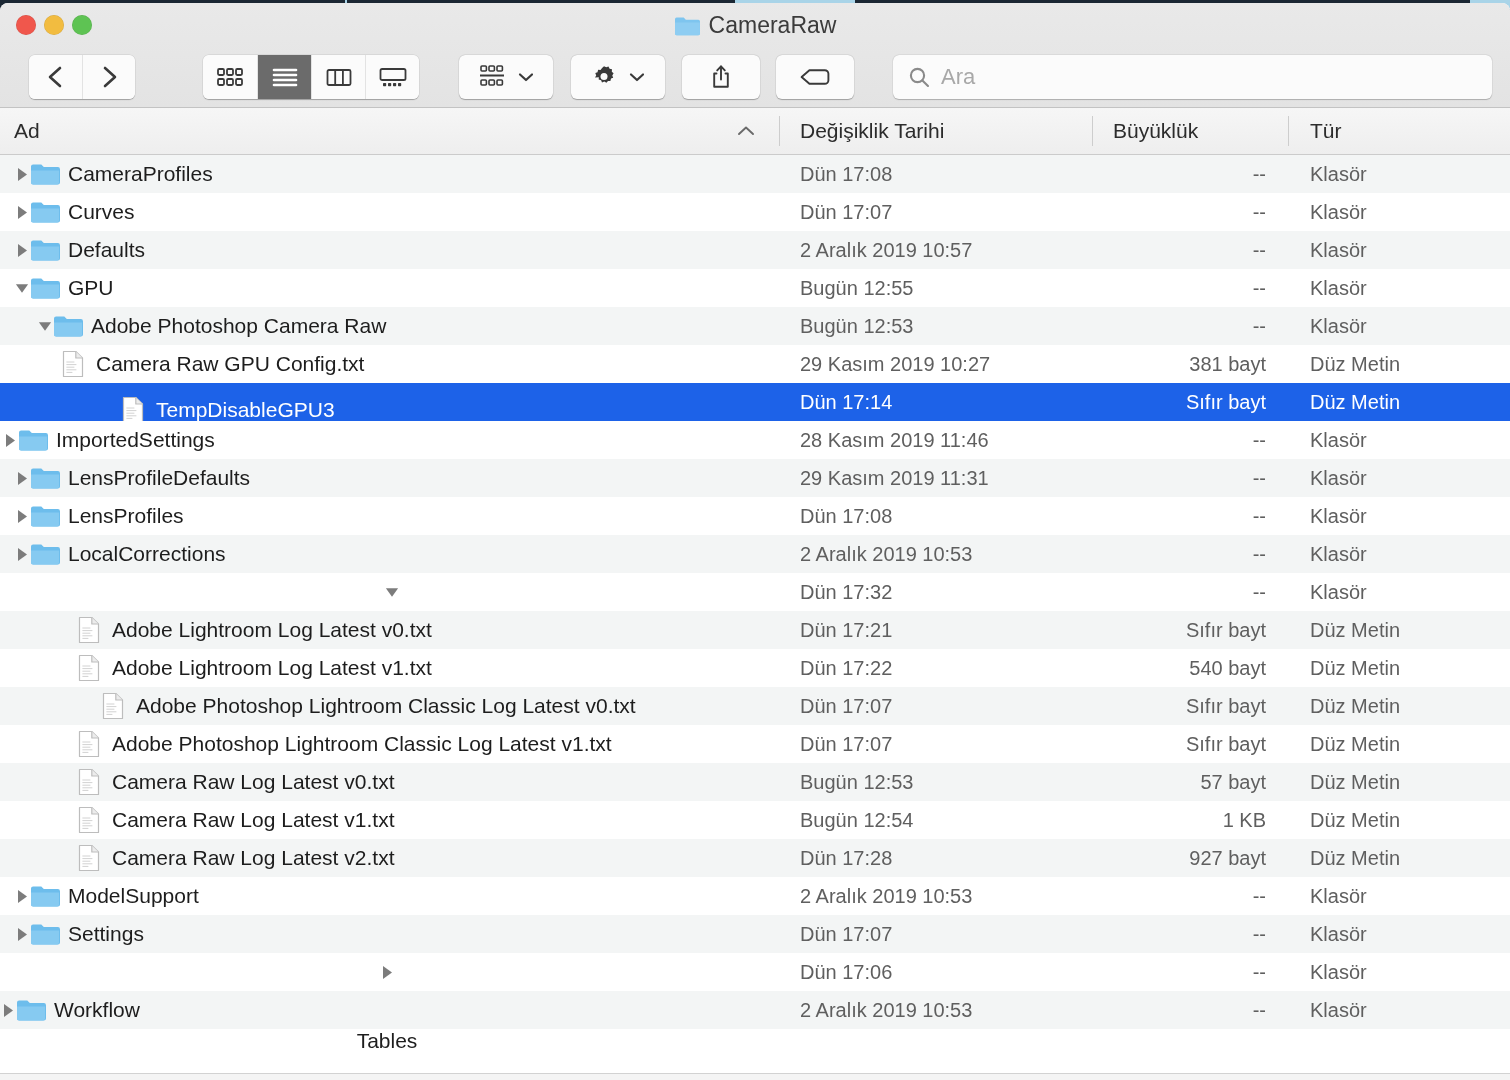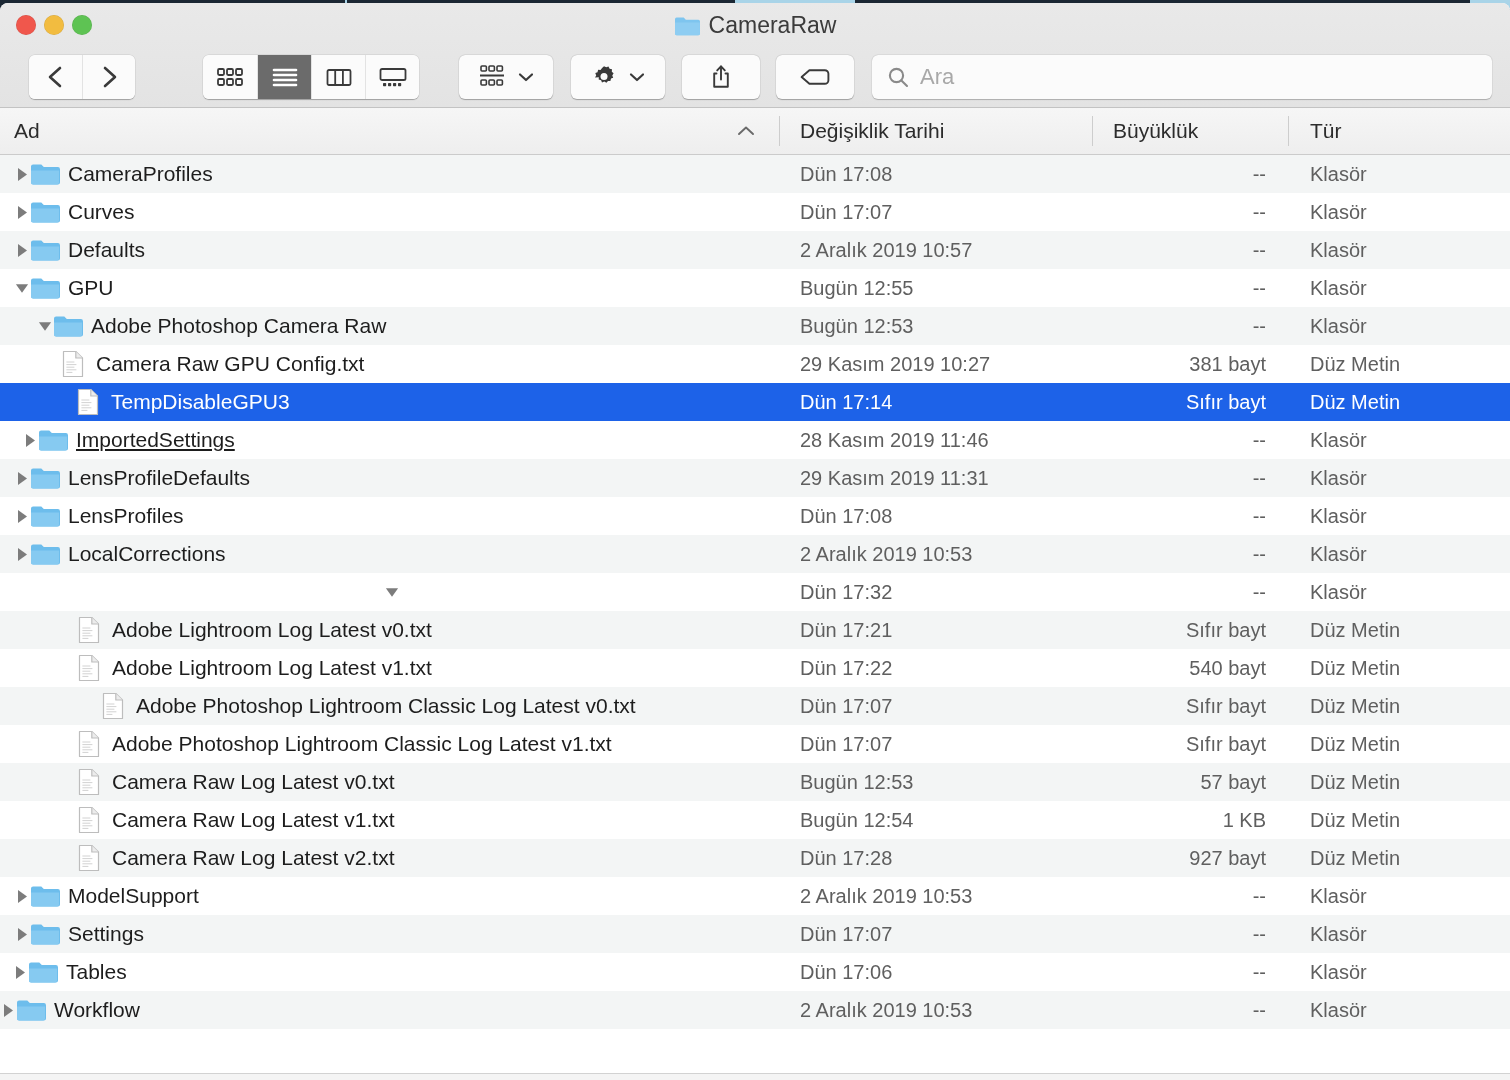--- a/index.html
+++ b/index.html
@@ -91,21 +91,21 @@
   #nav-group .tb-btn { width: 53px; }
 
   #view-group { margin-left: 68px; }
   #view-group .tb-btn { width: 54px; }
   #arrange-group { margin-left: 40px; width: 94px; justify-content: center; gap: 10px; }
   #action-group  { margin-left: 18px; width: 94px; justify-content: center; gap: 10px; }
   #share-group   { margin-left: 17px; width: 78px; justify-content: center; }
   #tag-group     { margin-left: 16px; width: 78px; justify-content: center; }
 
   #search-field {
-    margin-left: 18px;
+    margin-left: 39px;
     flex: 1;
     height: 44px;
     background: #fbfbfb;
     border-radius: 6px;
     box-shadow: 0 0.5px 1px rgba(0,0,0,.22), 0 0 0 0.5px rgba(0,0,0,.06);
     display: flex; align-items: center; gap: 10px;
     padding: 0 14px;
   }
   #search-input-text {
     font-size: 22px; color: #a8a8a8; font-weight: 400;
@@ -471,21 +471,21 @@
               </g>
             </svg>
           </span>
           <span class="name-label">Camera Raw GPU Config.txt</span>
         </div>
         <div class="cell-date">29 Kasım 2019 10:27</div>
         <div class="cell-size">381 bayt</div>
         <div class="cell-kind">Düz Metin</div>
       </div>
       <div class="row selected">
-        <div class="cell-name" style="padding-left: 57px;">
+        <div class="cell-name" style="padding-left: 102px; margin-top: 8px;">
           <span class="disc"></span>
           <span class="icon-slot">
             <svg width="24" height="28" viewBox="0 0 24 28">
               <path d="M2.5 1.5h12.3L21.5 8v18.5H2.5z" fill="#ffffff" stroke="#bdbdbd" stroke-width="1.2" stroke-linejoin="round"></path>
               <path d="M14.8 1.5V8h6.7" fill="#ececec" stroke="#bdbdbd" stroke-width="1.2" stroke-linejoin="round"></path>
               <g stroke="#d2d2d2" stroke-width="1">
                 <line x1="5.4" y1="12" x2="13.4" y2="12"></line>
                 <line x1="5.4" y1="14.6" x2="15.4" y2="14.6"></line>
                 <line x1="5.4" y1="17.2" x2="13.4" y2="17.2"></line>
                 <line x1="5.4" y1="19.8" x2="15.4" y2="19.8"></line>
@@ -493,21 +493,21 @@
               </g>
             </svg>
           </span>
           <span class="name-label">TempDisableGPU3</span>
         </div>
         <div class="cell-date">Dün 17:14</div>
         <div class="cell-size">Sıfır bayt</div>
         <div class="cell-kind">Düz Metin</div>
       </div>
       <div class="row even">
-        <div class="cell-name" style="padding-left: 22px; text-decoration: underline;">
+        <div class="cell-name" style="padding-left: 2px;">
           <span class="disc">
             <svg width="16" height="17" viewBox="0 0 16 17">
               <polygon points="4,2 13,8.5 4,15" fill="#7c7c7c"></polygon>
             </svg>
           </span>
           <span class="icon-slot">
             <svg width="30" height="23" viewBox="0 0 30 23">
               <path d="M1 3.6A2.1 2.1 0 0 1 3.1 1.5h8.2l2.5 2.6h14.1a2.1 2.1 0 0 1 2.1 2.1v13.3a2.1 2.1 0 0 1-2.1 2.1H3.1A2.1 2.1 0 0 1 1 19.5z" fill="#6dbdec"></path>
               <path d="M1 7.5h28v12a2.1 2.1 0 0 1-2.1 2.1H3.1A2.1 2.1 0 0 1 1 19.5z" fill="#86caf1"></path>
             </svg>
@@ -780,21 +780,21 @@
               <path d="M1 7.5h28v12a2.1 2.1 0 0 1-2.1 2.1H3.1A2.1 2.1 0 0 1 1 19.5z" fill="#86caf1"></path>
             </svg>
           </span>
           <span class="name-label">Settings</span>
         </div>
         <div class="cell-date">Dün 17:07</div>
         <div class="cell-size">--</div>
         <div class="cell-kind">Klasör</div>
       </div>
       <div class="row even">
-        <div class="cell-name" style="padding-left: 12px;">
+        <div class="cell-name" style="padding-left: 4px; flex-direction: column;">
           <span class="disc">
             <svg width="16" height="17" viewBox="0 0 16 17">
               <polygon points="4,2 13,8.5 4,15" fill="#7c7c7c"></polygon>
             </svg>
           </span>
           <span class="icon-slot">
             <svg width="30" height="23" viewBox="0 0 30 23">
               <path d="M1 3.6A2.1 2.1 0 0 1 3.1 1.5h8.2l2.5 2.6h14.1a2.1 2.1 0 0 1 2.1 2.1v13.3a2.1 2.1 0 0 1-2.1 2.1H3.1A2.1 2.1 0 0 1 1 19.5z" fill="#6dbdec"></path>
               <path d="M1 7.5h28v12a2.1 2.1 0 0 1-2.1 2.1H3.1A2.1 2.1 0 0 1 1 19.5z" fill="#86caf1"></path>
             </svg>

